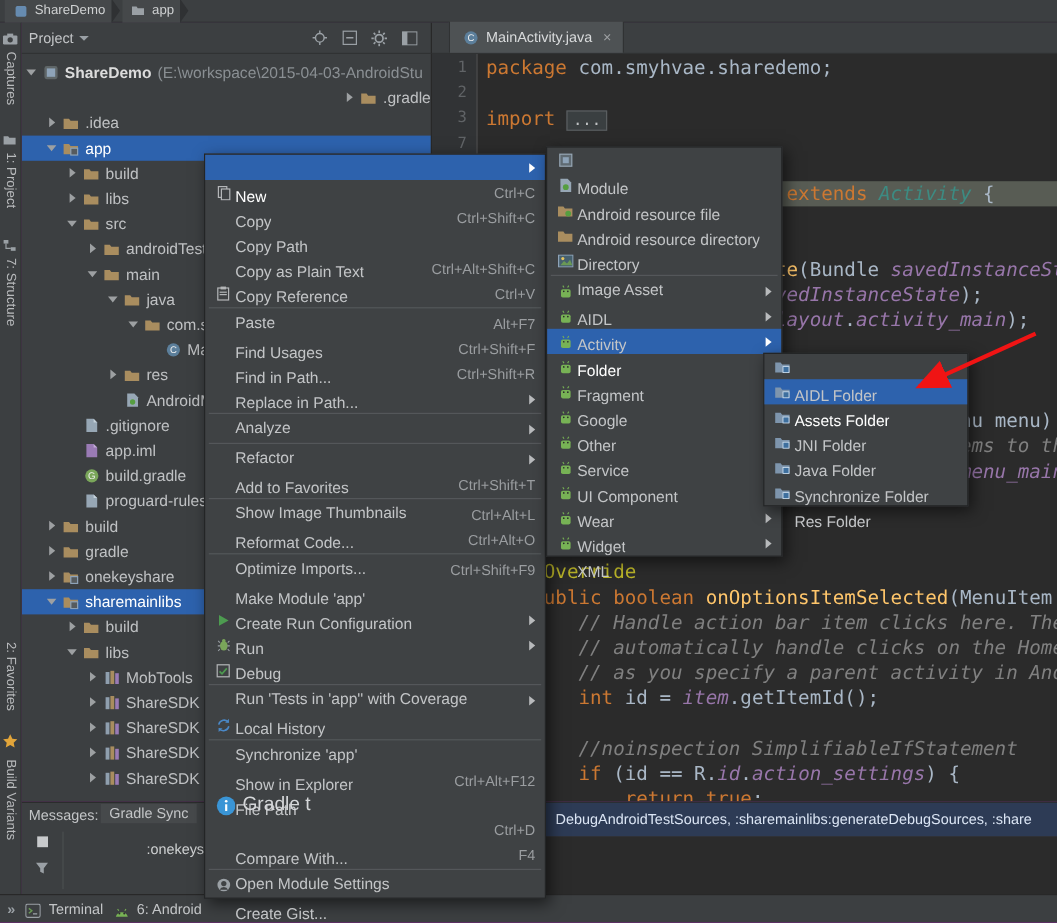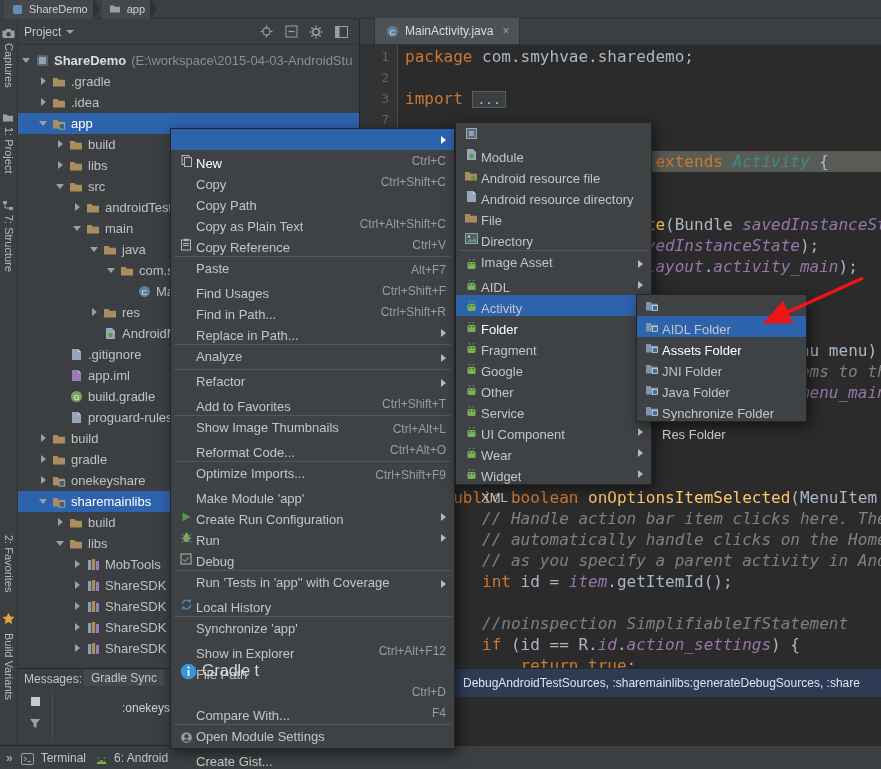--- a/index.html
+++ b/index.html
@@ -185,21 +185,21 @@
         <span class="chev down"></span>
         <span class="ic">
           <svg width="13" height="13">
             <rect x="1" y="1" width="11" height="11" rx="2" fill="#5f6668"></rect>
             <rect x="3" y="3" width="7" height="7" fill="#8ea3b8"></rect>
           </svg>
         </span>
         <span class="tlabel">ShareDemo</span>
         <span class="textra">(E:\workspace\2015-04-03-AndroidStu</span>
       </div>
-      <div class="trow" style="padding-left: 21px;">
+      <div class="trow" style="padding-left: 21px; justify-content: flex-end;">
         <span class="chev right"></span>
         <span class="ic">
           <svg width="14" height="12">
             <path d="M1 2h4.5l1.3 1.7H13v6.8H1z" fill="#a98d5f"></path>
           </svg>
         </span>
         <span class="tlabel">.gradle</span>
       </div>
       <div class="trow" style="padding-left: 21px;">
         <span class="chev right"></span>
@@ -789,29 +789,20 @@
         <span class="mic">
           <svg width="14" height="12">
             <path d="M1 2h4.5l1.3 1.7H13v6.8H1z" fill="#a98d5f"></path>
             <circle cx="9.5" cy="8" r="2.4" fill="#569e40"></circle>
           </svg>
         </span>
         <span class="mlabel">Android resource directory</span>
       </div>
       <div class="mrow">
         <span class="mic">
-          <svg width="11" height="13">
-            <path d="M1 1h6l3 3v8H1z" fill="#97a7b5"></path>
-            <path d="M7 1v3h3z" fill="#c6d2da"></path>
-          </svg>
-        </span>
-        <span class="mlabel">File</span>
-      </div>
-      <div class="mrow">
-        <span class="mic">
           <svg width="14" height="12">
             <path d="M1 2h4.5l1.3 1.7H13v6.8H1z" fill="#a98d5f"></path>
           </svg>
         </span>
         <span class="mlabel">Directory</span>
       </div>
       <div class="mrow">
         <span class="mic">
           <svg width="13" height="11">
             <rect x="0.5" y="0.5" width="12" height="10" fill="#46606e" stroke="#8ea3b8"></rect>

